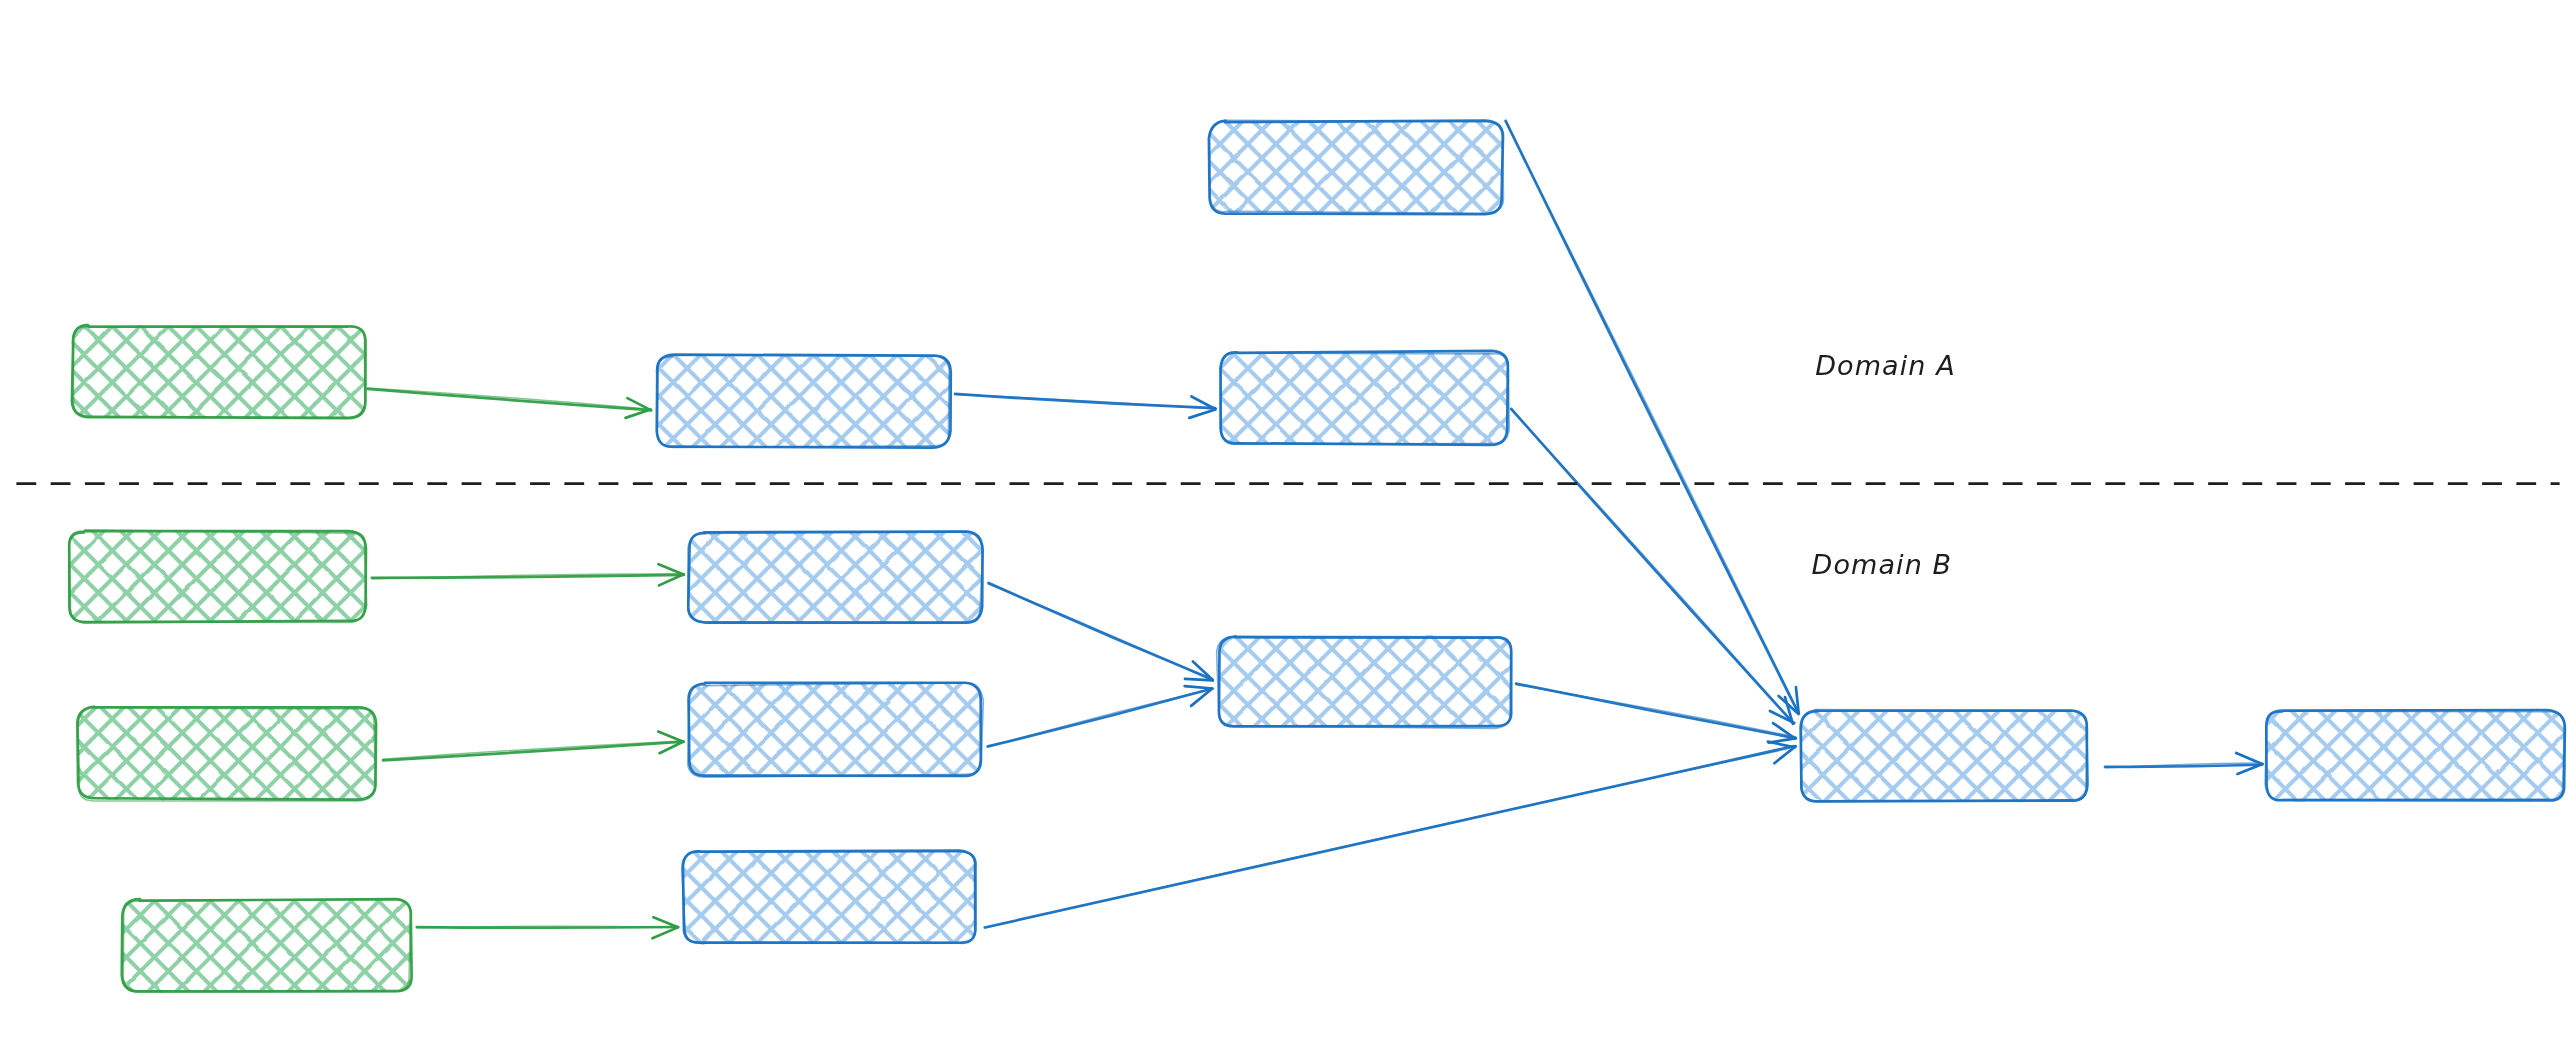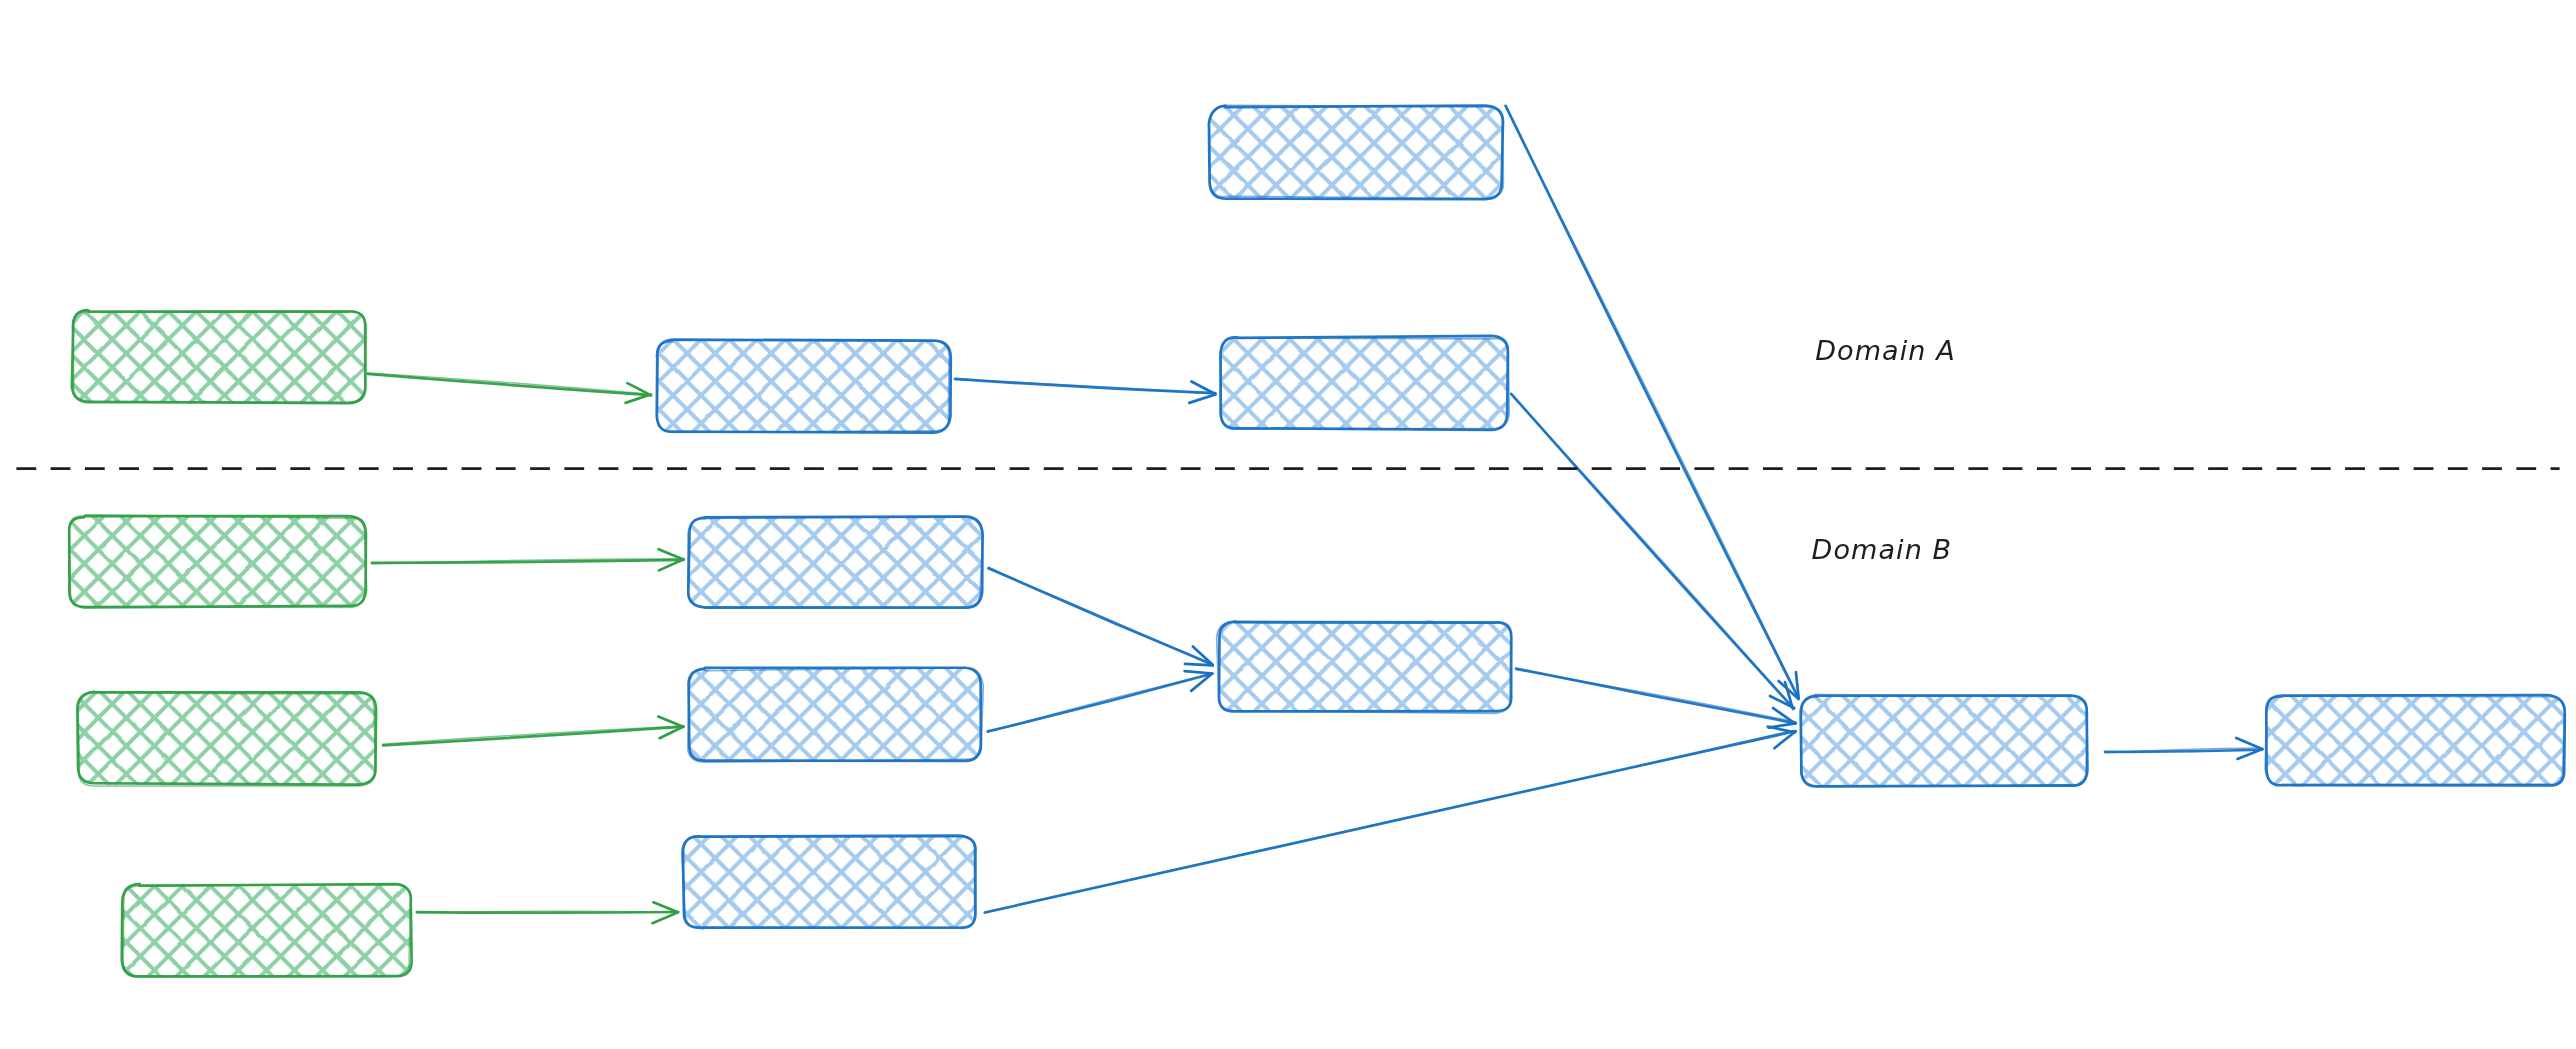--- a/index.html
+++ b/index.html
@@ -2,21 +2,21 @@
 <html style="font-size:14.4px"><head>
 <meta charset="utf-8">
 <title>Domain Flow Diagram</title>
 <style>
   html,body{margin:0;padding:0;background:#ffffff;}
   body{
     width:2576px;height:1049px;
     font-family:"DejaVu Sans", sans-serif;
     overflow:hidden;position:relative;
   }
-  #canvas-root{position:absolute;left:0;top:0;width:2576px;height:814px;}
+  #canvas-root{position:absolute;left:0;top:15px;width:2576px;height:814px;}
   svg.diagram{position:absolute;left:0;top:0;width:2576px;height:1049px;display:block;}
   .domain-label{
     font-family:"DejaVu Sans", sans-serif;
     font-size:30px;
     font-style:italic;
     fill:#1e1e1e;
     letter-spacing:1.2px;
   }
 </style>
 </head>

